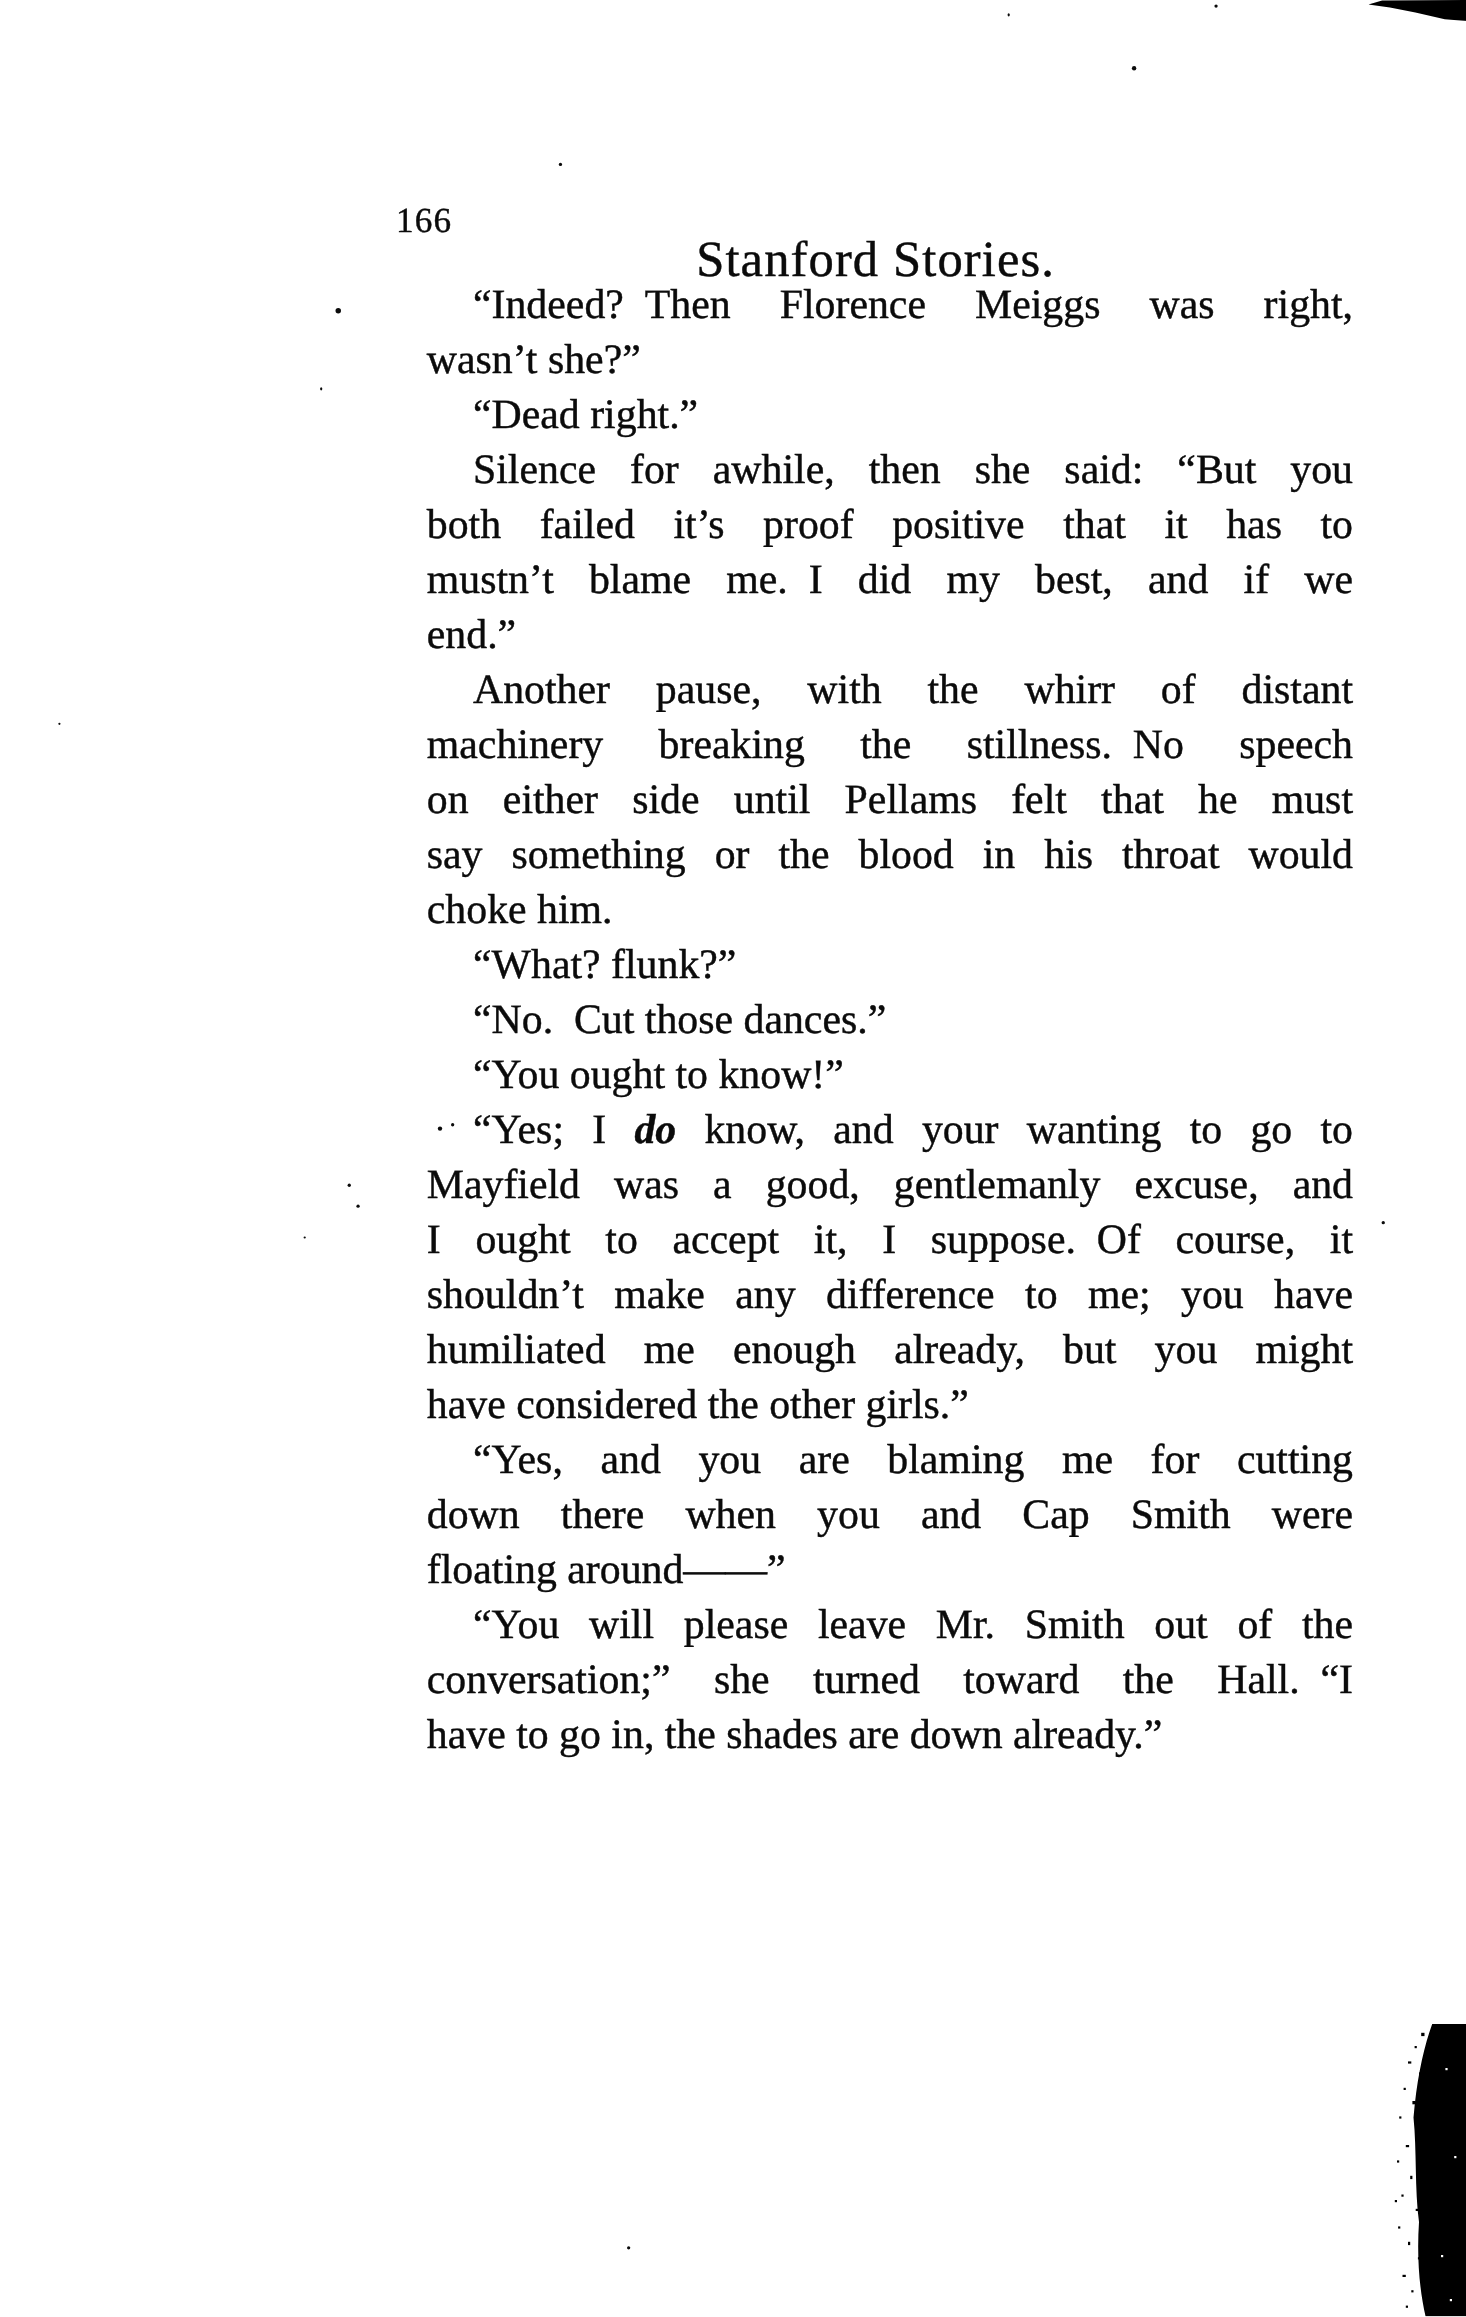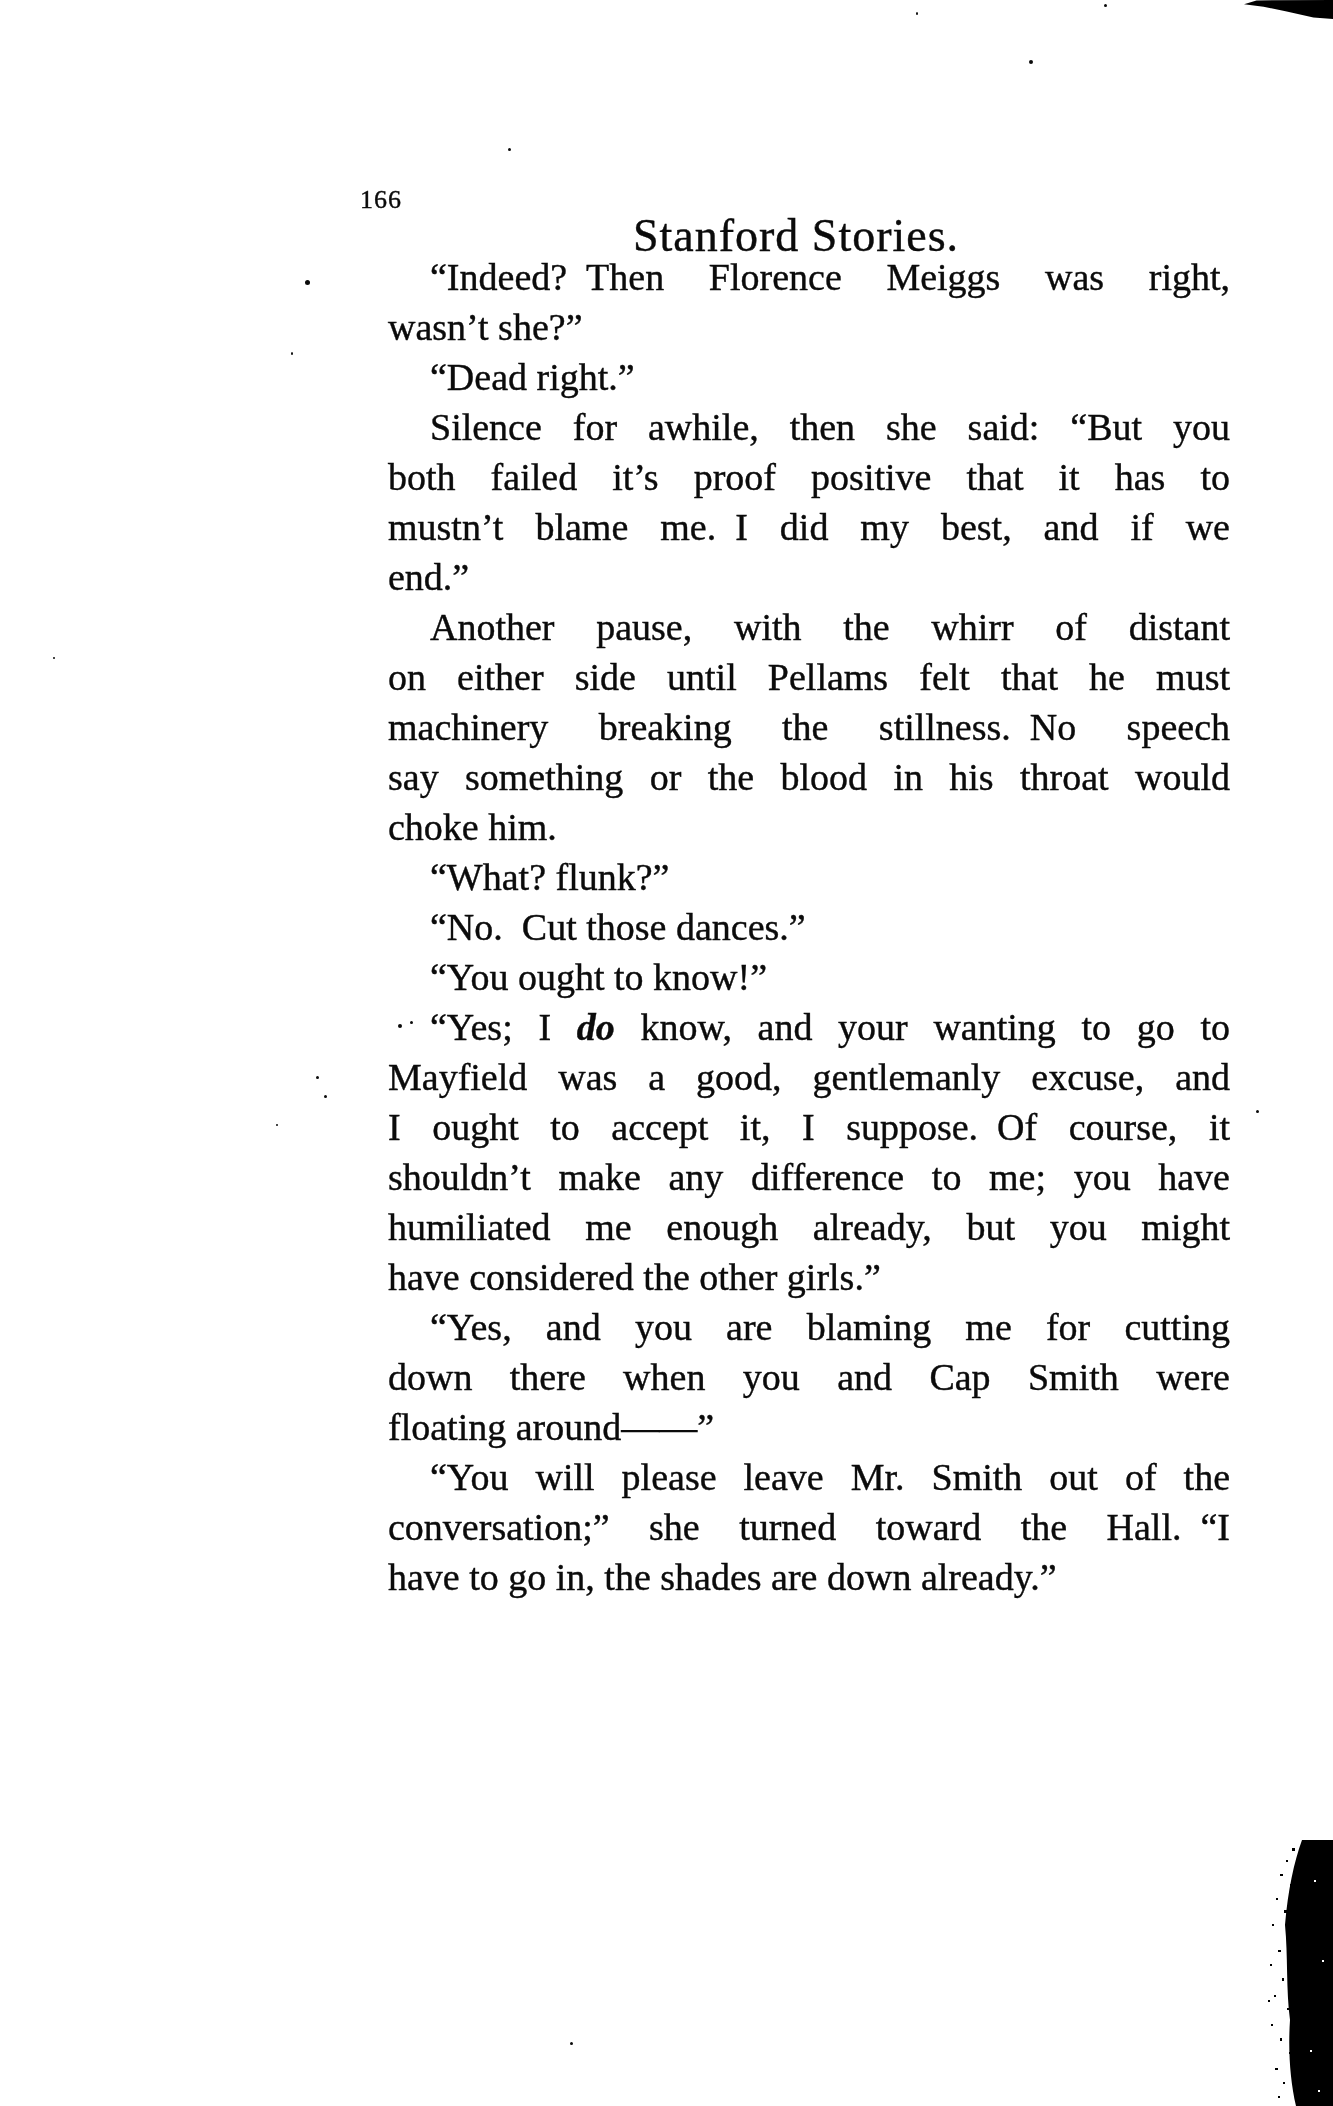--- a/index.html
+++ b/index.html
@@ -3,21 +3,21 @@
 <meta charset="utf-8">
 <style>
   html,body{margin:0;padding:0;}
   body{
     width:1333px;height:2106px;background:#ffffff;position:relative;overflow:hidden;
     font-family:"Liberation Serif","DejaVu Serif",serif;color:#0b0b0b;
     -webkit-text-stroke:0.4px #0b0b0b;
   }
   .page{position:absolute;inset:0;}
   .header{position:absolute;left:360px;top:170px;width:872px;height:54px;}
-  .pagenum{position:absolute;left:0;top:10px;font-size:26px;line-height:40px;letter-spacing:1px;}
+  .pagenum{position:absolute;left:0;top:10px;font-size:32px;line-height:40px;letter-spacing:1px;}
   .title{display:block;text-align:center;font-size:46px;line-height:52px;letter-spacing:1px;margin-top:40px;}
   .bodytext{position:absolute;left:388px;top:252px;width:842px;font-size:38px;line-height:50px;}
   .para .line{text-align:justify;text-align-last:justify;height:50px;white-space:nowrap;}
   .para .line.last{text-align-last:left;}
   .para .line.first{text-indent:42px;}
   .para i{font-style:italic;font-weight:bold;}
   .speck{position:absolute;background:#0b0b0b;border-radius:50%;}
   .corner-wedge{
     position:absolute;top:0;left:1244px;width:89px;height:19px;background:#000;
     clip-path:polygon(0% 22%,14% 2%,100% 0%,100% 100%,78% 92%,48% 60%,22% 36%);
@@ -43,22 +43,22 @@
         <div class="line first last"><span>“Dead right.”</span></div>
       </div>
     <div class="para">
         <div class="line first"><span>Silence for awhile, then she said: “But you</span></div>
         <div class="line"><span>both failed it’s proof positive that it has to</span></div>
         <div class="line"><span>mustn’t blame me. I did my best, and if we</span></div>
         <div class="line last"><span>end.”</span></div>
       </div>
     <div class="para">
         <div class="line first"><span>Another pause, with the whirr of distant</span></div>
+        <div class="line"><span>machinery breaking the stillness. No speech</span></div>
         <div class="line"><span>on either side until Pellams felt that he must</span></div>
-        <div class="line"><span>machinery breaking the stillness. No speech</span></div>
         <div class="line"><span>say something or the blood in his throat would</span></div>
         <div class="line last"><span>choke him.</span></div>
       </div>
     <div class="para">
         <div class="line first last"><span>“What? flunk?”</span></div>
       </div>
     <div class="para">
         <div class="line first last"><span>“No. Cut those dances.”</span></div>
       </div>
     <div class="para">

